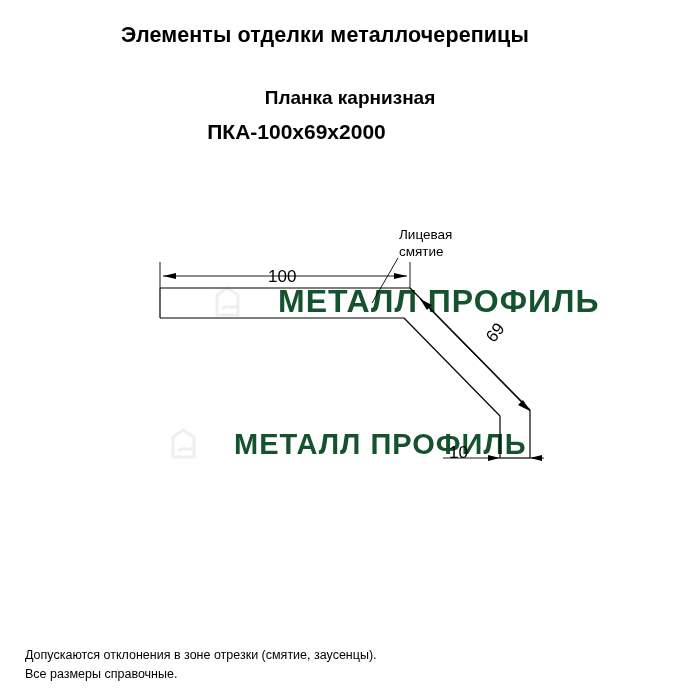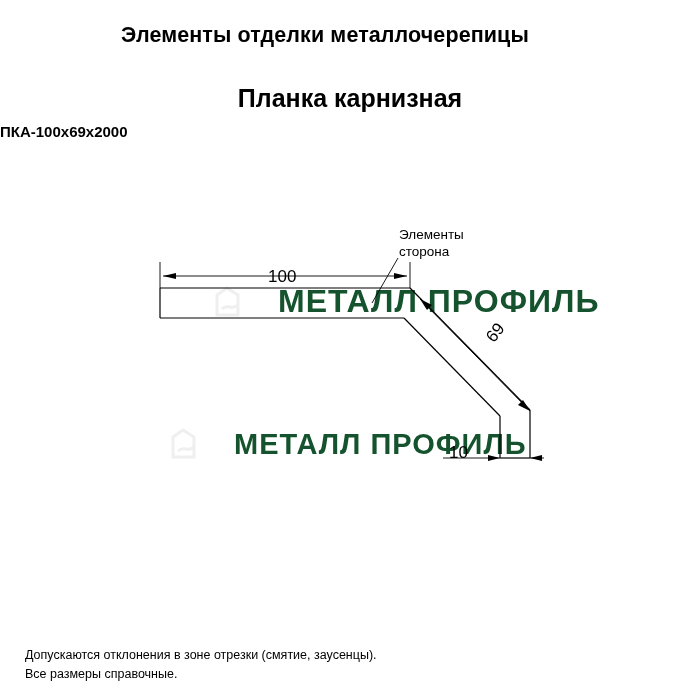--- a/index.html
+++ b/index.html
@@ -33,30 +33,31 @@
     font-weight: bold;
     letter-spacing: 0.1px;
     line-height: 26px;
   }
   .title-sub {
     position: absolute;
     left: 0;
     top: 86px;
     width: 700px;
     text-align: center;
-    font-size: 25px;
+    font-size: 19px;
     font-weight: bold;
     line-height: 24px;
   }
   .title-code {
     position: absolute;
     left: 0;
     top: 121px;
     width: 593px;
-    font-size: 15px;
+    text-align: center;
+    font-size: 21px;
     font-weight: bold;
     line-height: 22px;
   }
 
   
   .watermark {
     position: absolute;
     left: 0;
     top: 0;
     width: 700px;
@@ -208,22 +209,22 @@
         <path d="M500 458 L488 455 L488 461 Z"></path>
         <path d="M530 458 L542 455 L542 461 Z"></path>
       </g>
     </svg>
 
     <div class="dim-label dim-100">100</div>
     <div class="dim-label dim-69">69</div>
     <div class="dim-label dim-10">10</div>
 
     <div class="face-label">
-      <div>Элементы</div>
-      <div>сторона</div>
+      <div>Лицевая</div>
+      <div>смятие</div>
     </div>
   </div>
 
   <div class="footer">
     <div>Допускаются отклонения в зоне отрезки (смятие, заусенцы).</div>
     <div>Все размеры справочные.</div>
   </div>
 
 </div>
 

